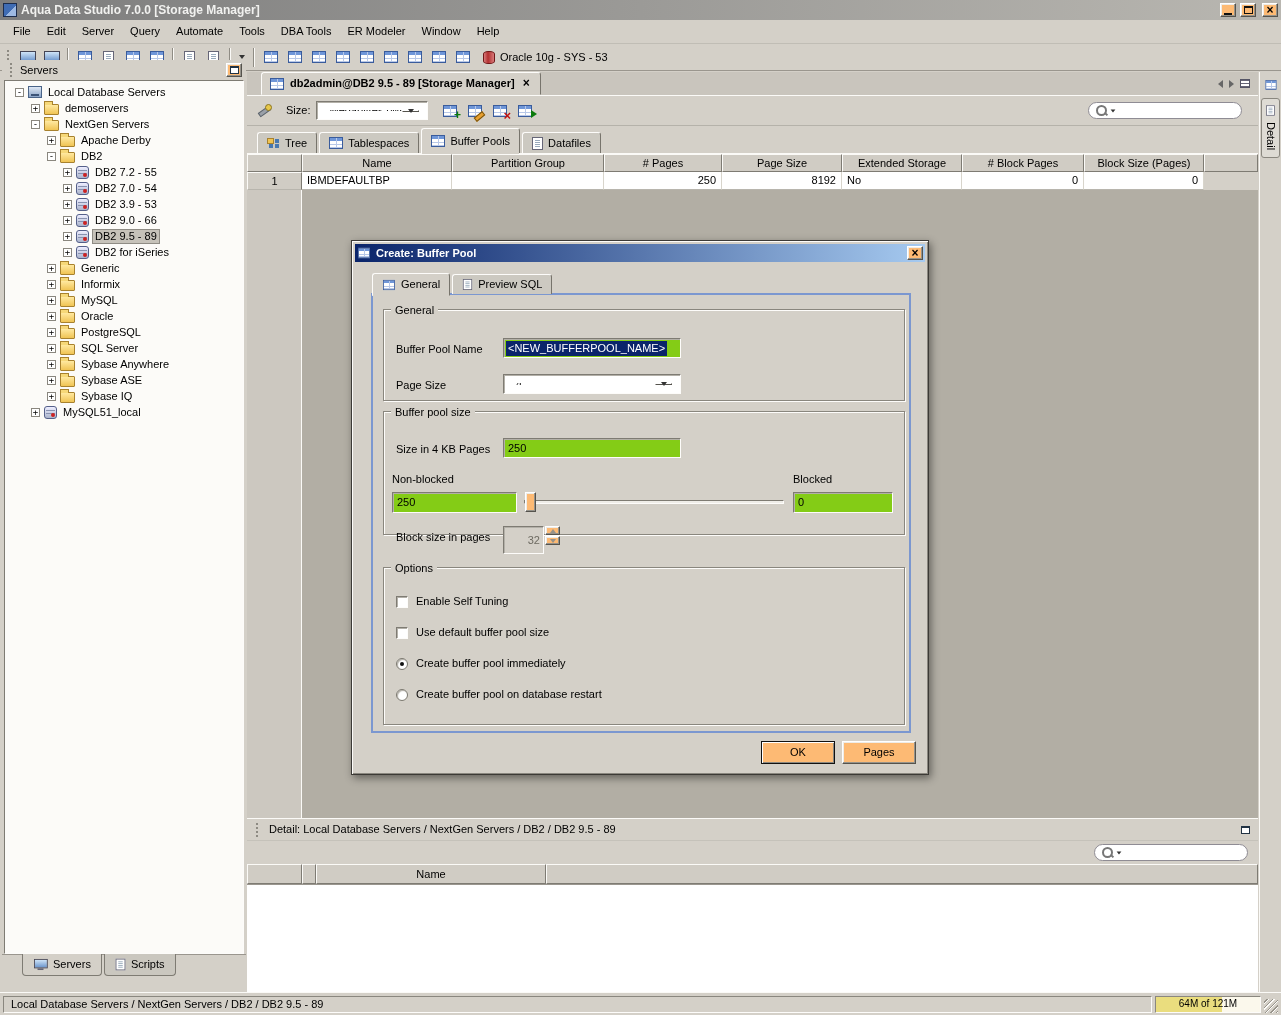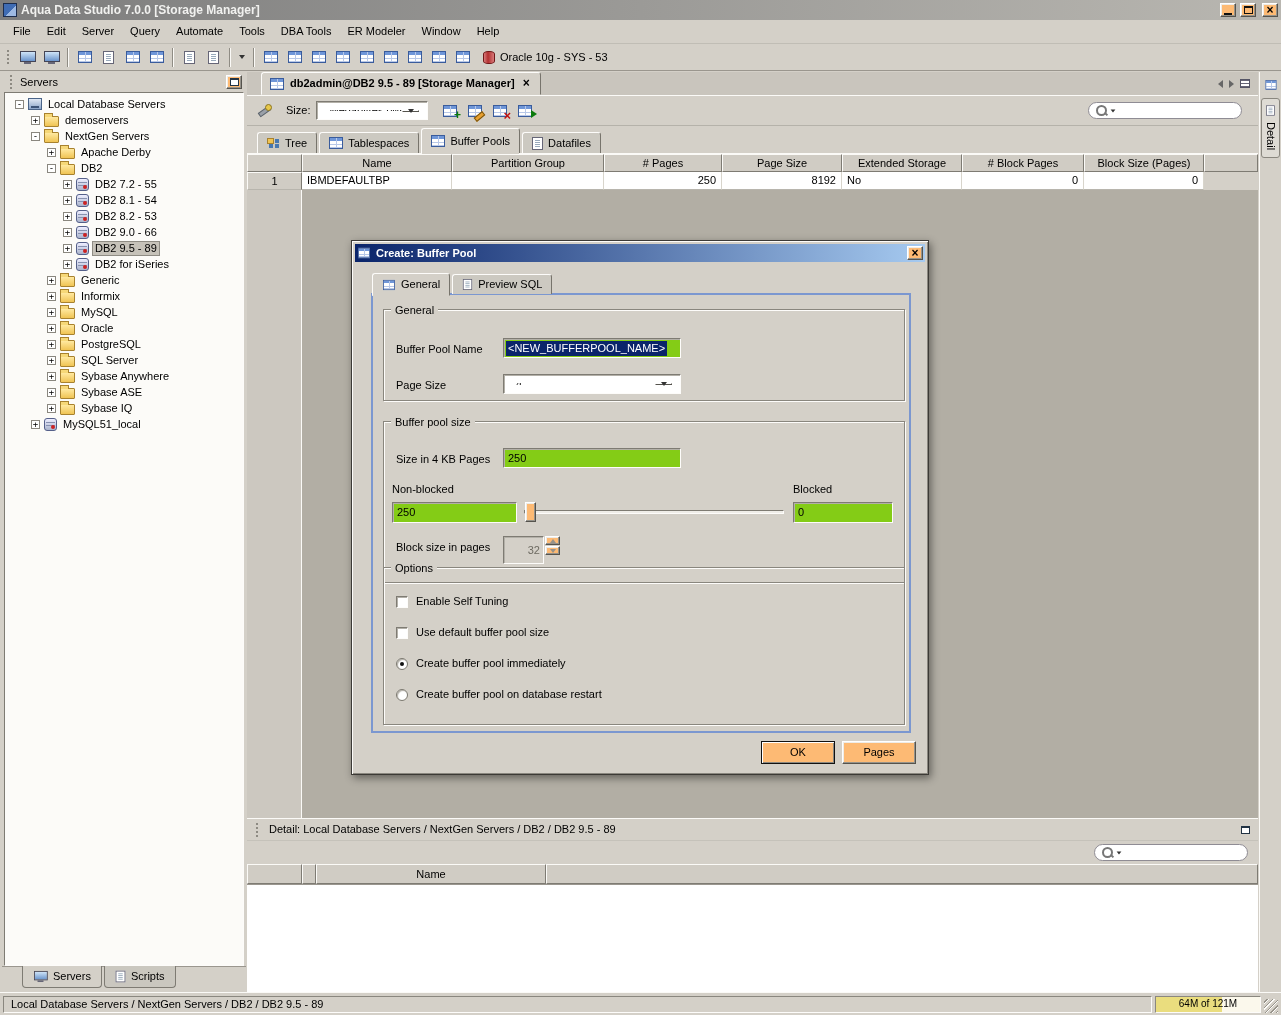--- a/index.html
+++ b/index.html
@@ -243,21 +243,21 @@
     </span>
   <span class="tbtn">
       <i class="ic-table"></i>
     </span>
   <span class="conn-chip">
     <i class="ic-cyl"></i>
     <span>Oracle 10g - SYS - 53</span>
   </span>
 </div>
 
-<div class="abs" style="left:2px;top:72px;width:244px;height:920px;background:#d4d0c8">
+<div class="abs" style="left:2px;top:60px;width:244px;height:920px;background:#d4d0c8">
   <div class="panel-header">
     <i class="grip"></i>
     <span style="flex:1">Servers</span>
     <span class="wbtn btn3">
         <i class="g-winbox"></i>
       </span>
   </div>
   <div class="treewrap">
     <div class="ti" style="padding-left:10px">
         <span class="ebox">-</span>
@@ -285,26 +285,26 @@
         <span class="tlab">DB2</span>
       </div>
     <div class="ti" style="padding-left:58px">
         <span class="ebox">+</span>
         <i class="ticn ic-serverdb"></i>
         <span class="tlab">DB2 7.2 - 55</span>
       </div>
     <div class="ti" style="padding-left:58px">
         <span class="ebox">+</span>
         <i class="ticn ic-serverdb"></i>
-        <span class="tlab">DB2 8.1 - 54</span>
+        <span class="tlab">DB2 7.0 - 54</span>
       </div>
     <div class="ti" style="padding-left:58px">
         <span class="ebox">+</span>
         <i class="ticn ic-serverdb"></i>
-        <span class="tlab">DB2 8.2 - 53</span>
+        <span class="tlab">DB2 3.9 - 53</span>
       </div>
     <div class="ti" style="padding-left:58px">
         <span class="ebox">+</span>
         <i class="ticn ic-serverdb"></i>
         <span class="tlab">DB2 9.0 - 66</span>
       </div>
     <div class="ti sel" style="padding-left:58px">
         <span class="ebox">+</span>
         <i class="ticn ic-serverdb"></i>
         <span class="tlab">DB2 9.5 - 89</span>
@@ -545,21 +545,21 @@
       </div>
       <span class="lbl" style="left:12px;top:70px">Page Size</span>
       <span class="combo absc" style="left:119px;top:64px;width:178px;height:20px">
         <span class="cval">4</span>
         <span class="cbtn btn3">
             <i class="tri-dn"></i>
           </span>
       </span>
     </div>
 
-    <div class="group" style="left:10px;top:126px;width:522px;height:162px">
+    <div class="group" style="left:10px;top:116px;width:522px;height:124px">
       <span class="gtitle">Buffer pool size</span>
       <span class="lbl" style="left:12px;top:32px">Size in 4 KB Pages</span>
       <div class="field sunk" style="left:119px;top:26px;width:178px;height:20px">
         <span class="fval">250</span>
       </div>
       <span class="lbl" style="left:8px;top:62px">Non-blocked</span>
       <span class="lbl" style="left:409px;top:62px">Blocked</span>
       <div class="field sunk" style="left:8px;top:80px;width:125px;height:21px">
         <span class="fval">250</span>
       </div>

